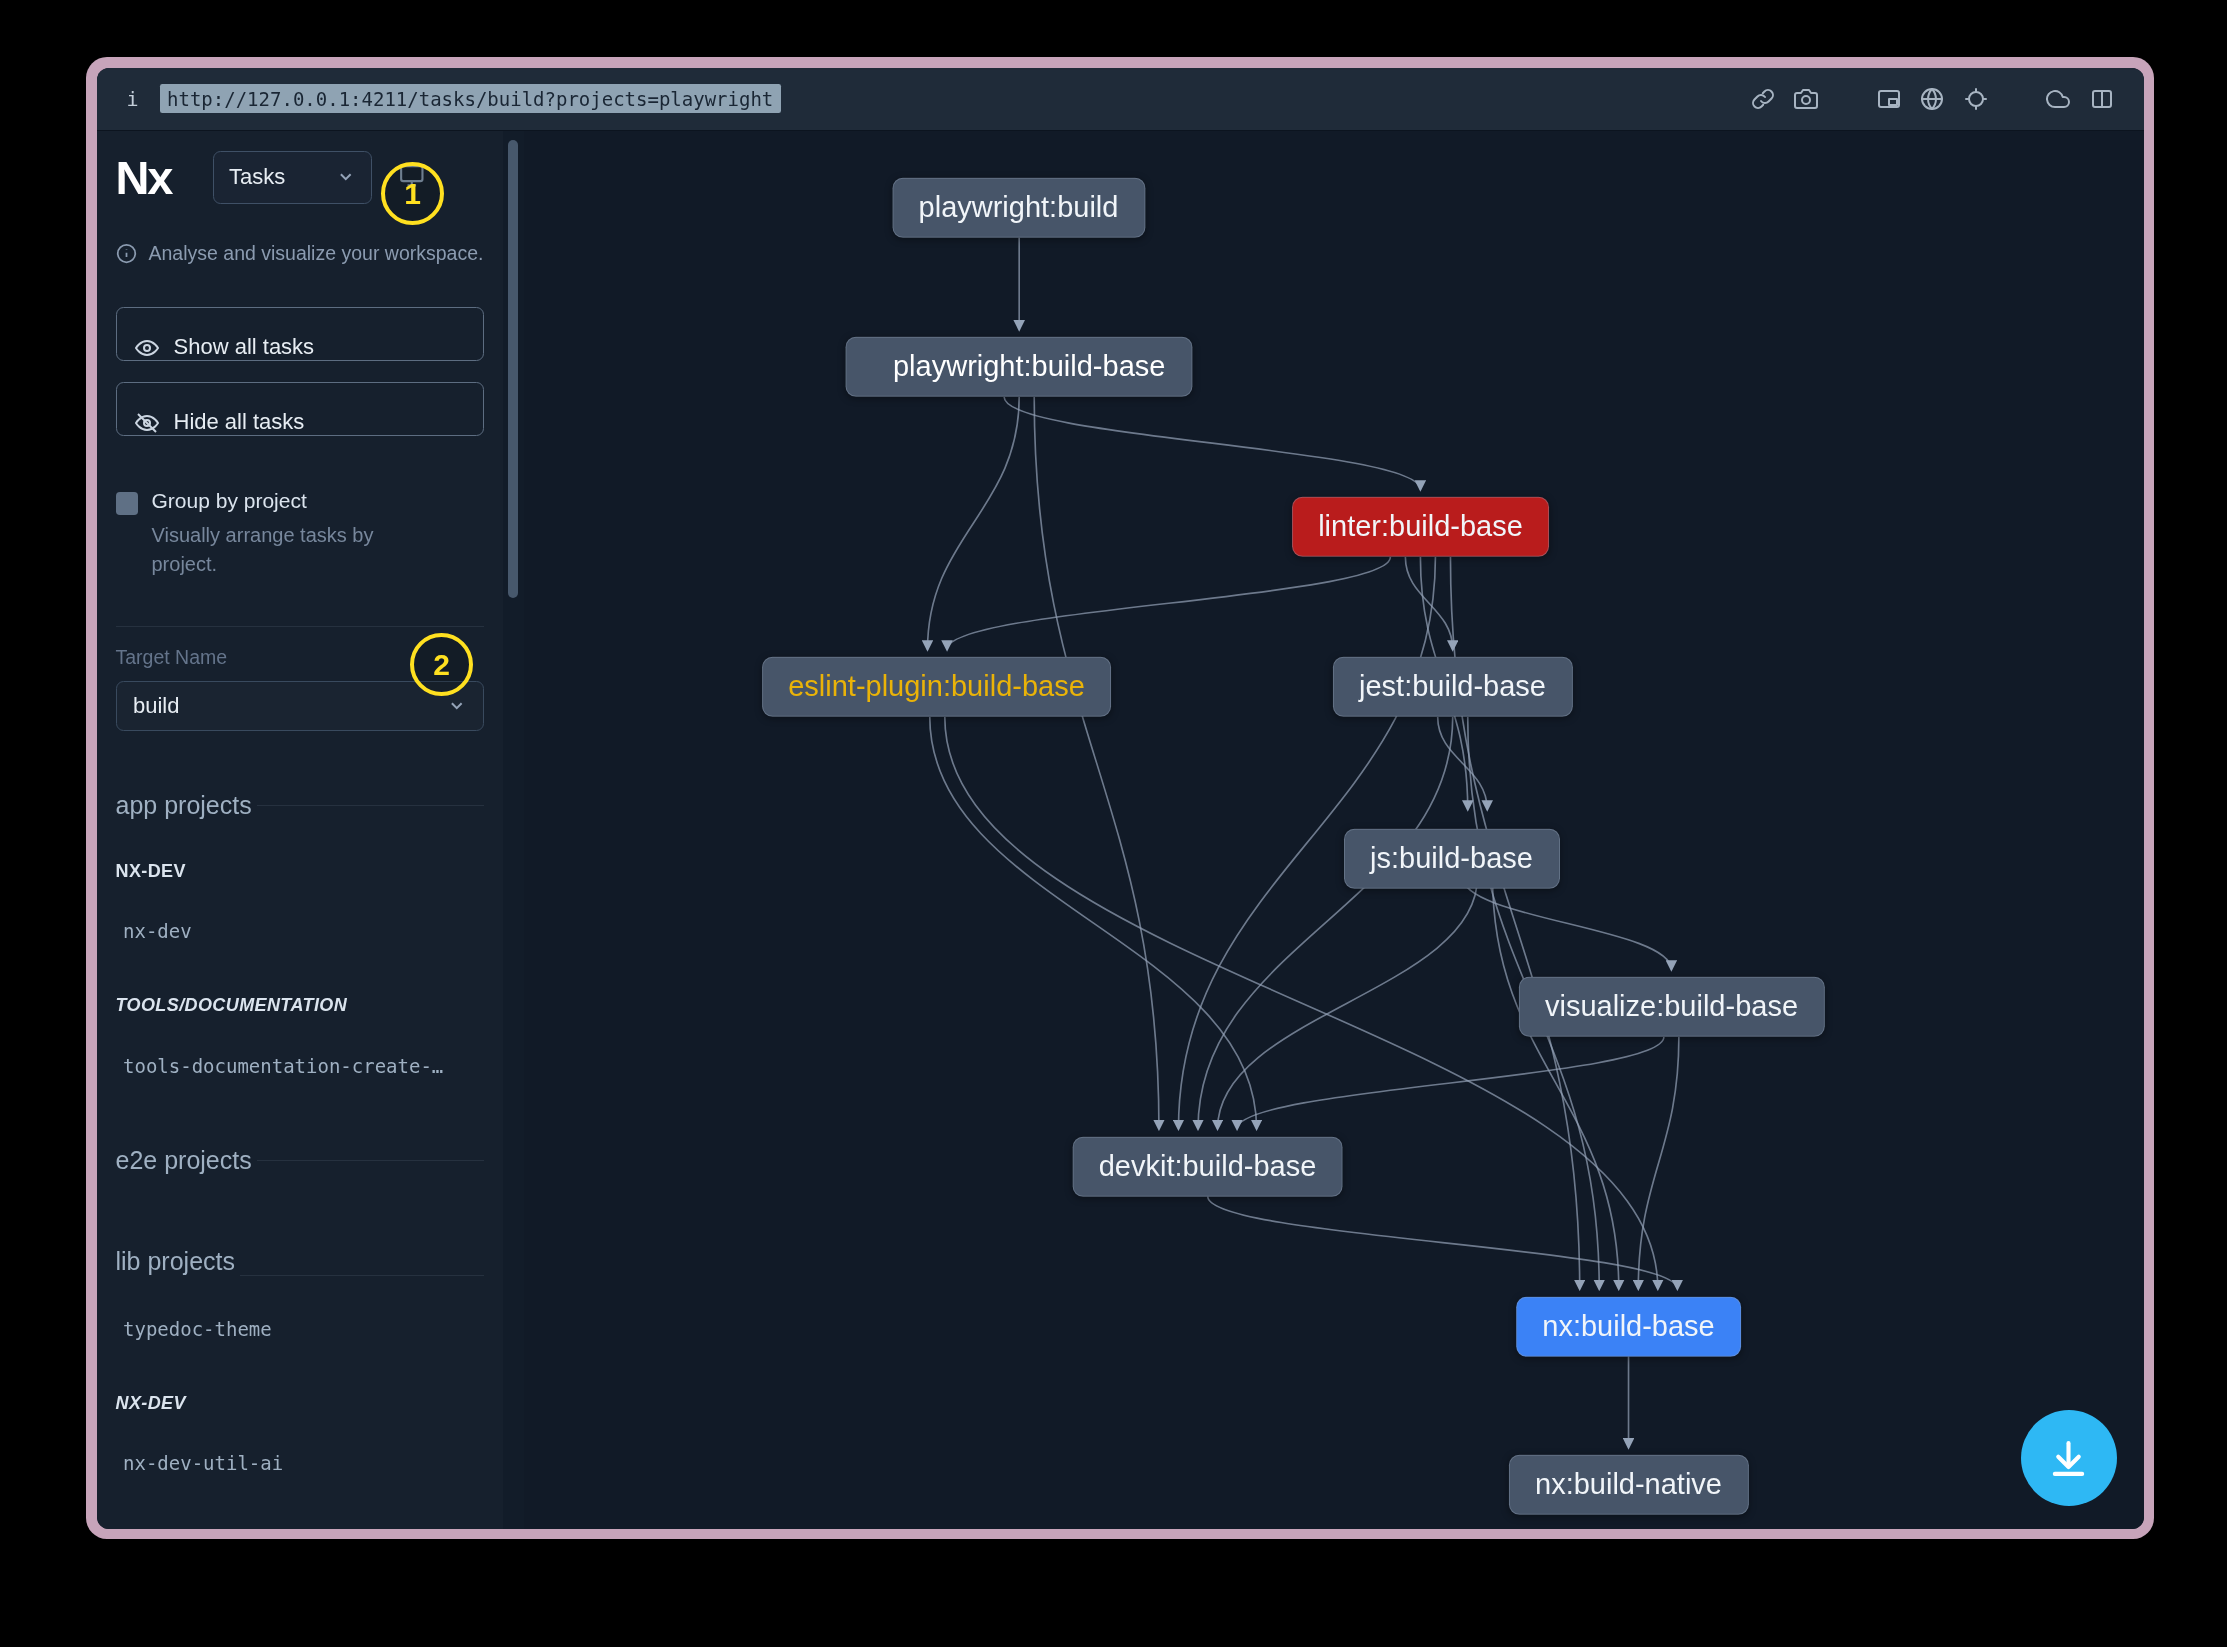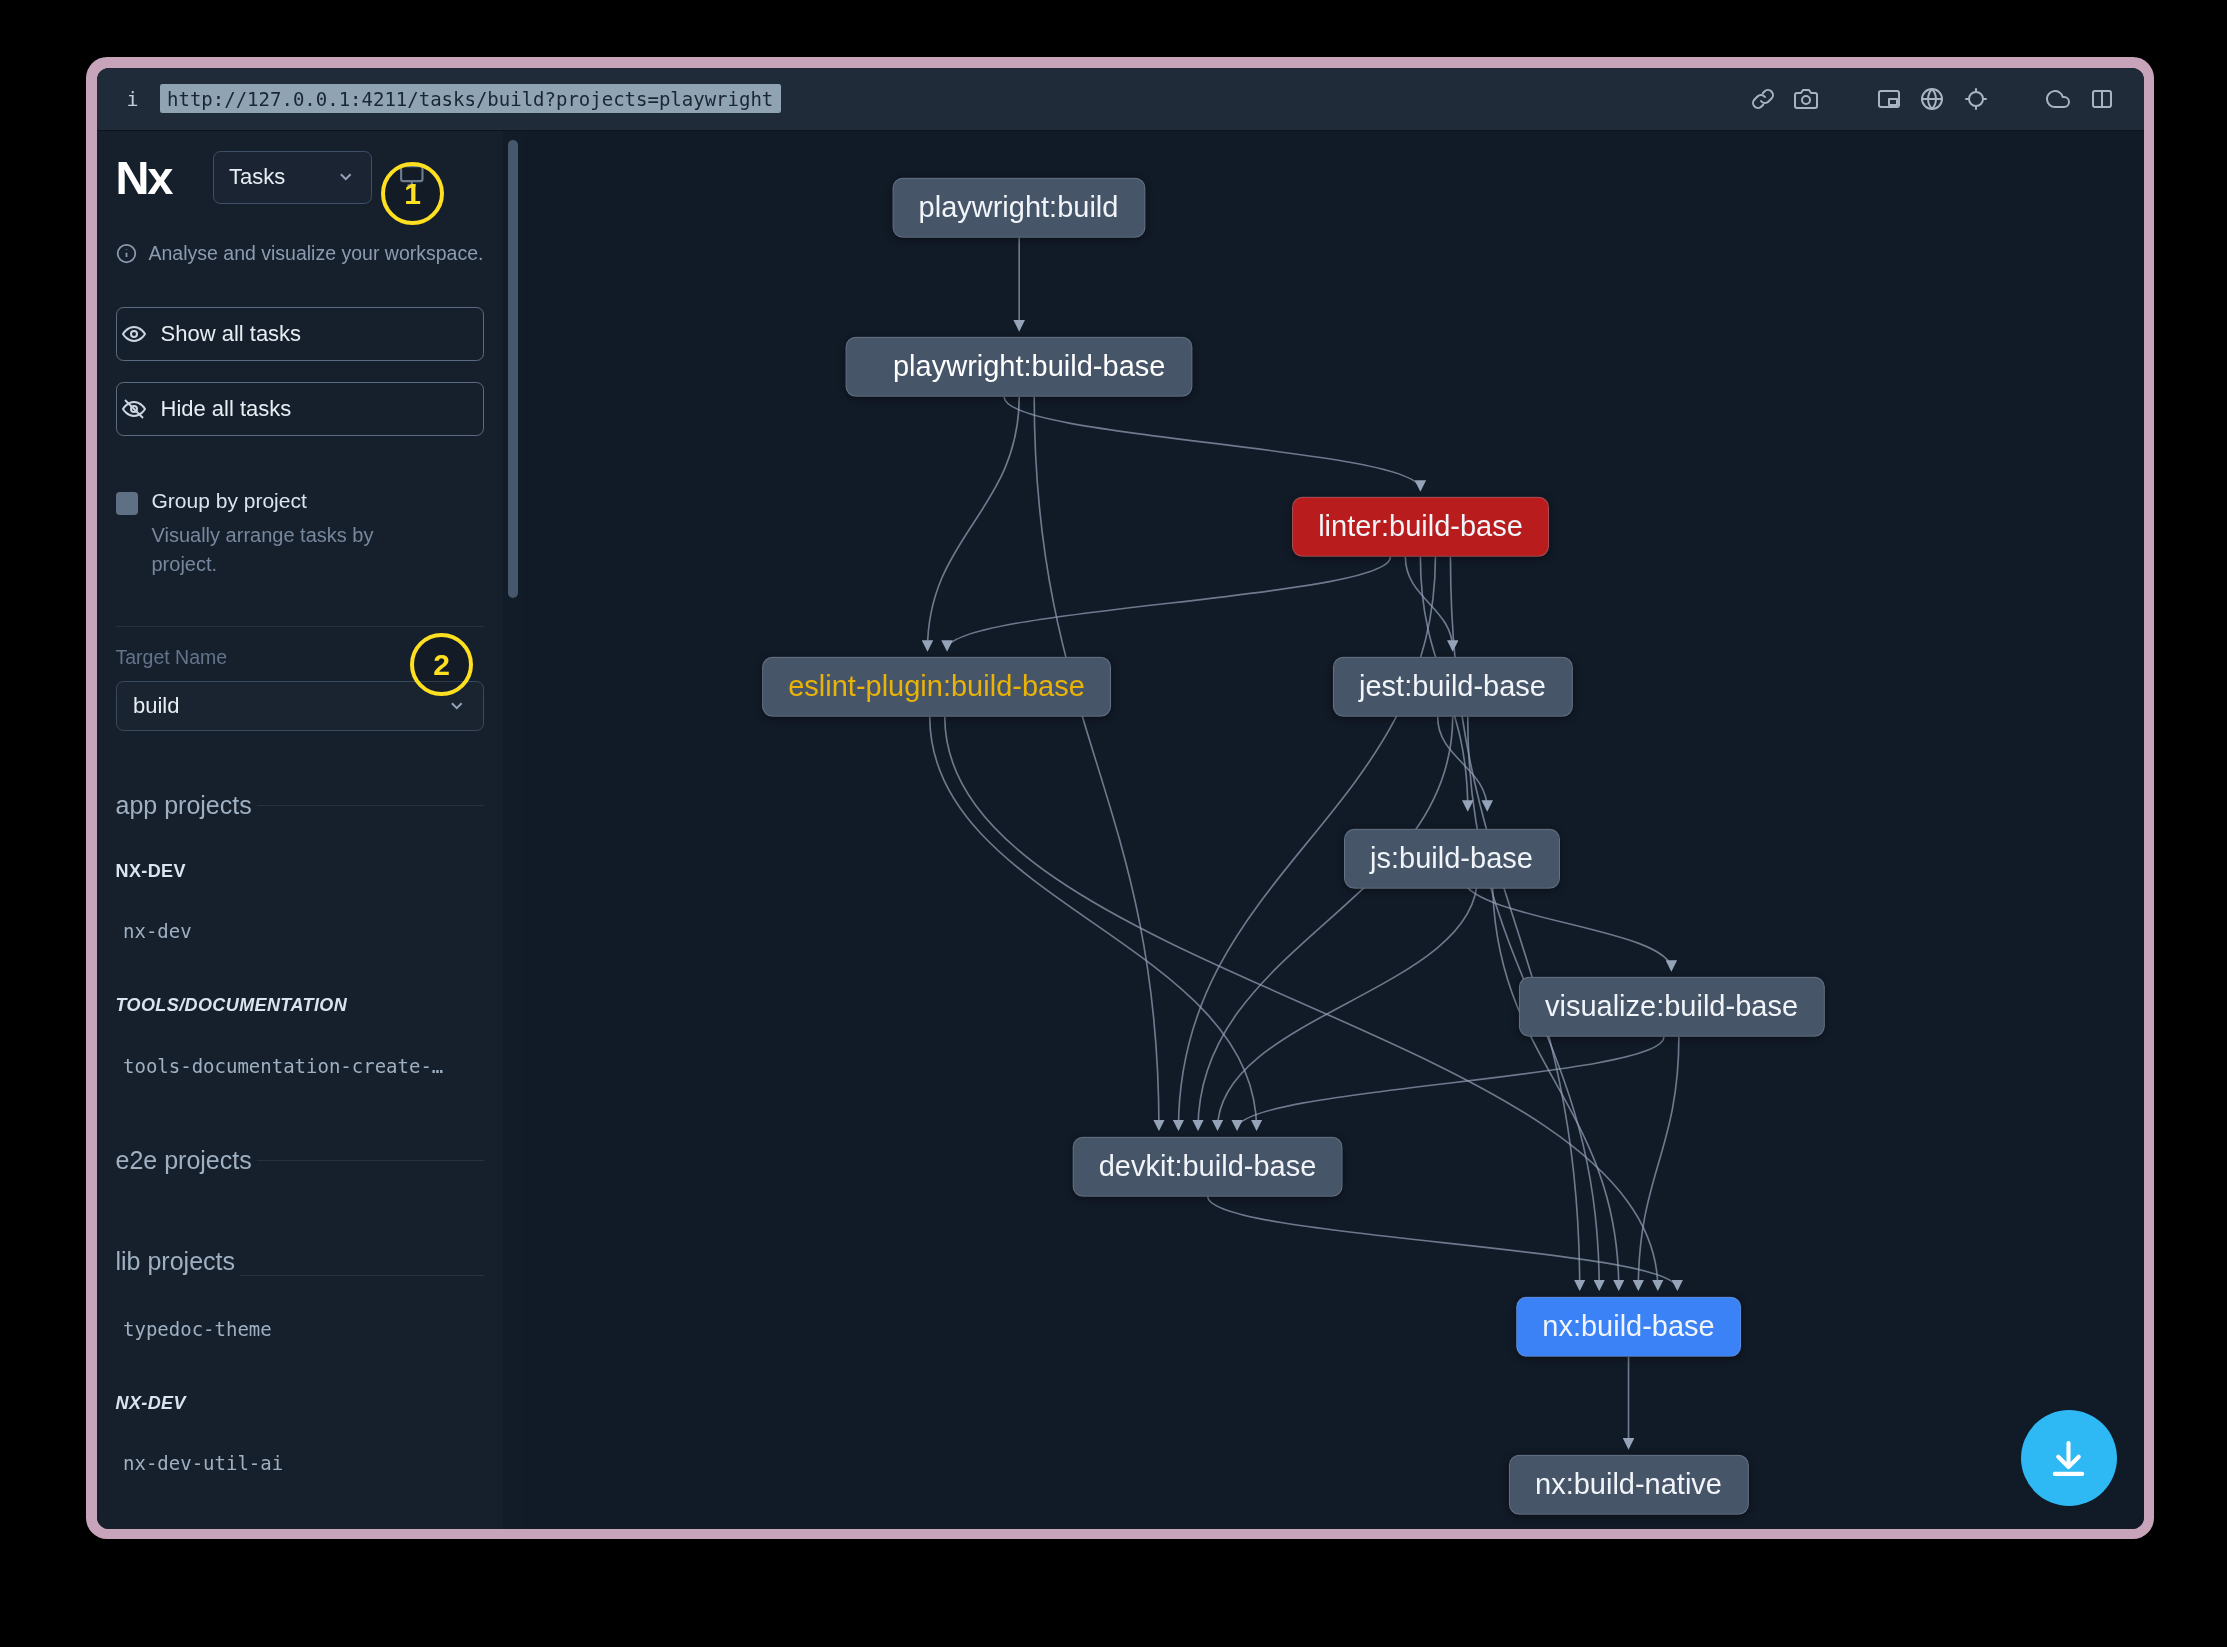--- a/index.html
+++ b/index.html
@@ -35,22 +35,22 @@
                  border-radius:7.5px; color:#e7edf3; font-size:22px; display:flex; align-items:center;
                  justify-content:space-between; padding:0 15px; cursor:pointer; font-family:inherit; }
   .mode-select svg { width:19.5px; height:19.5px; stroke:#94a3b8; fill:none; stroke-width:2.5; }
   .monitor { margin-left:27px; }
   .monitor svg { width:25.6px; height:25.6px; stroke:#8fa3b8; fill:none; stroke-width:2; }
 
   .info-row { margin-top:38px; display:flex; align-items:center; gap:12px; color:#8b9bb0; font-size:19.5px; }
   .info-row svg { width:21px; height:21px; stroke:#8b9bb0; fill:none; stroke-width:2; flex:0 0 21px; }
 
   .side-btn { margin-top:42px; width:100%; height:54px; background:transparent; border:1.5px solid #5d6d81;
-              border-radius:7.5px; color:#e7edf3; font-size:22px; display:flex; align-items:center;
-              gap:15px; padding:0 5px; cursor:pointer; font-family:inherit; }
+              border-radius:7.5px; color:#e7edf3; font-size:22px; display:flex; align-items:flex-end;
+              gap:15px; padding:0 18px; cursor:pointer; font-family:inherit; }
   .side-btn + .side-btn { margin-top:21px; }
   .side-btn svg { width:24px; height:24px; stroke:#cbd5e1; fill:none; stroke-width:2; }
 
   .group-row { margin-top:53px; display:flex; gap:13.5px; }
   .checkbox { width:22.5px; height:22.5px; background:#5f7085; border-radius:3.8px; margin-top:3px; flex:0 0 22.5px; cursor:pointer; }
   .group-label { color:#dbe4ee; font-size:21px; font-weight:500; }
   .group-desc { margin-top:7.5px; color:#77879c; font-size:20px; line-height:1.45; max-width:248px; }
 
   .divider { margin-top:47px; border:none; border-top:1.5px solid #26313f; }
   .target-label { margin-top:19.5px; color:#64748b; font-size:19.5px; font-weight:500; }

